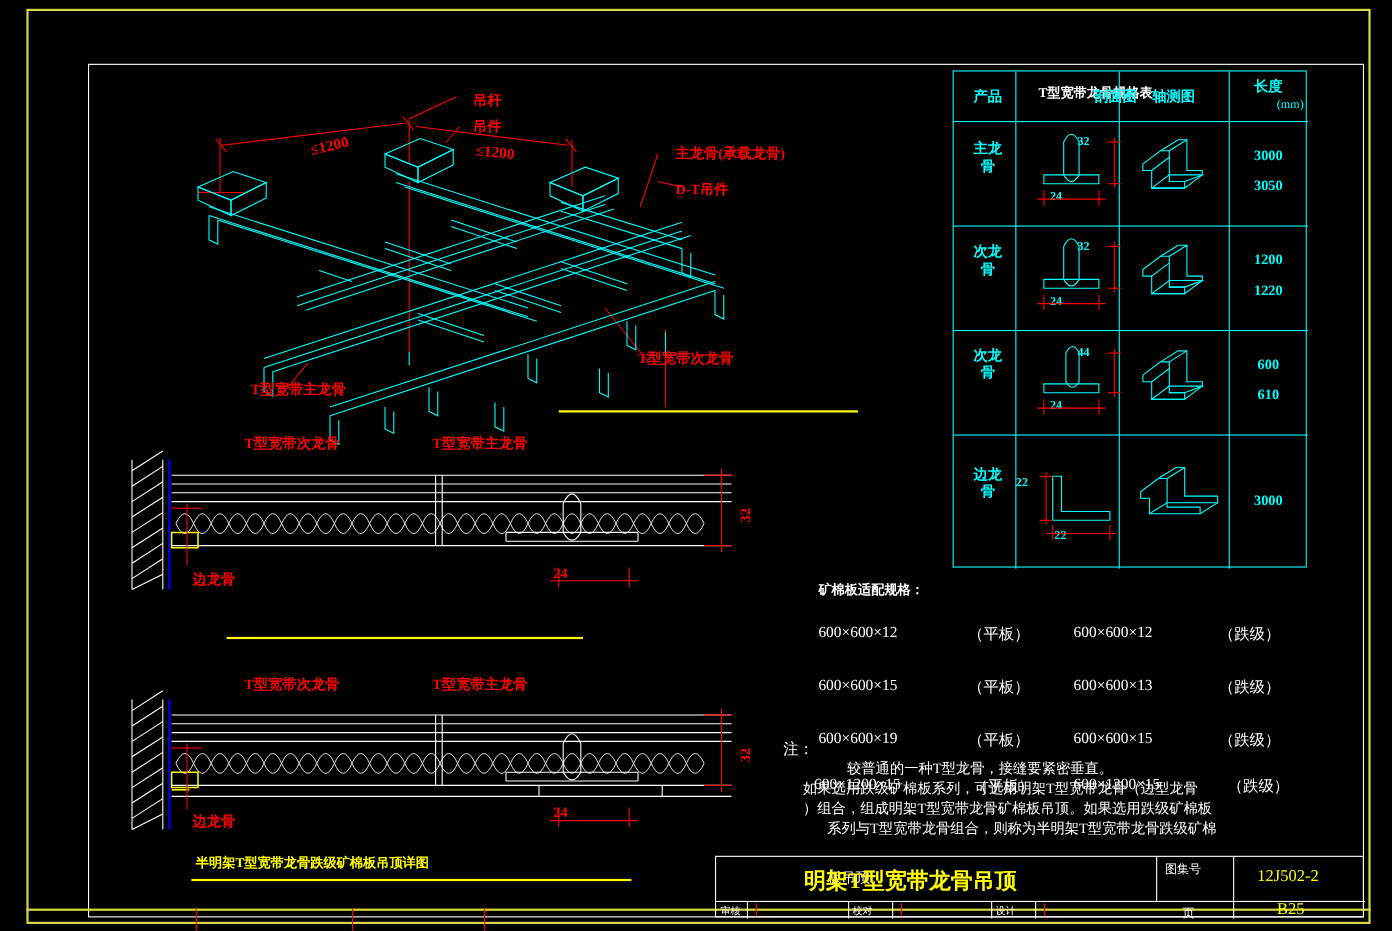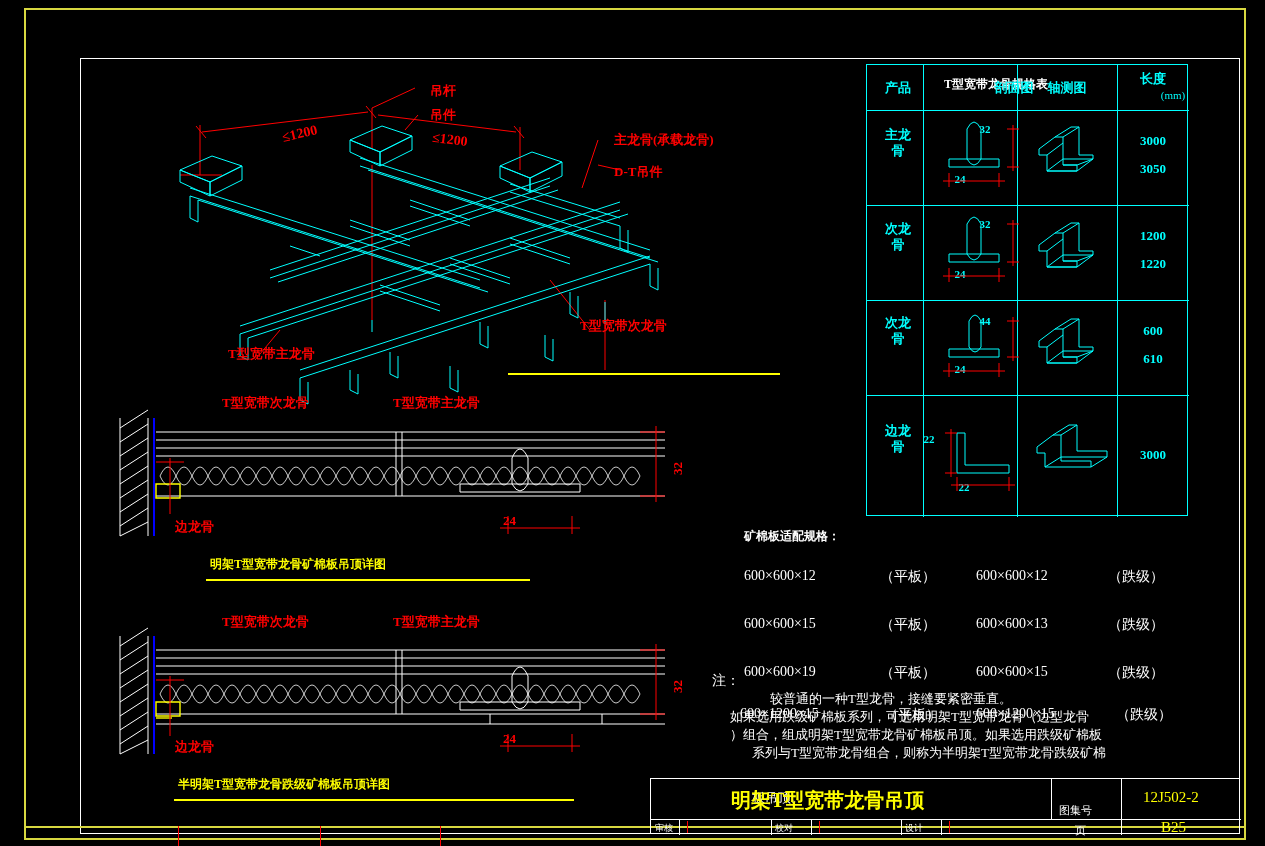--- a/index.html
+++ b/index.html
@@ -197,21 +197,20 @@
       <line x1="520" y1="14" x2="545" y2="14"></line>
       <line x1="520" y1="78" x2="545" y2="78"></line>
       <line x1="536" y1="8" x2="536" y2="84"></line>
     </g>
   </svg>
   <div class="txt s13 rd bold" style="left:222px;top:394px;">T型宽带次龙骨</div>
   <div class="txt s13 rd bold" style="left:393px;top:394px;">T型宽带主龙骨</div>
   <div class="txt s13 rd bold" style="left:175px;top:518px;">边龙骨</div>
   <div class="txt s13 rd bold" style="left:503px;top:513px;">24</div>
   <div class="txt s13 rd bold rot90" style="left:670px;top:475px;">32</div>
-  <div class="txt s17 ye bold" style="left:210px;top:556px;">明架T型宽带龙骨矿棉板吊顶详图</div>
   <div class="b" style="left:206px;top:579px;width:324px;height:0;border-top:2px solid #ffff00;"></div>
 
   <svg width="560" height="150" style="left:120px;top:636px;">
     <g stroke="#ffffff" stroke-width="1">
       <line x1="0" y1="0" x2="0" y2="118"></line>
       <line x1="28" y1="0" x2="28" y2="118"></line>
       <line x1="0" y1="10" x2="28" y2="-8"></line>
       <line x1="0" y1="24" x2="28" y2="6"></line>
       <line x1="0" y1="38" x2="28" y2="20"></line>
       <line x1="0" y1="52" x2="28" y2="34"></line>
@@ -434,21 +433,21 @@
     <div class="hl" style="top:40px;"></div>
     <div class="vl" style="left:400px;top:0;height:40px;"></div>
     <div class="vl" style="left:470px;top:0;height:56px;"></div>
     <div class="vl" style="left:28px;top:40px;height:16px;"></div>
     <div class="vl" style="left:120px;top:40px;height:16px;"></div>
     <div class="vl" style="left:160px;top:40px;height:16px;"></div>
     <div class="vl" style="left:250px;top:40px;height:16px;"></div>
     <div class="vl" style="left:290px;top:40px;height:16px;"></div>
 
     <div class="ttxt s20 bold" style="left:80px;top:8px;">明架T型宽带龙骨吊顶</div>
-    <div class="ttxt s11" style="left:408px;top:24px;color:#ffffff;">图集号</div>
+    <div class="ttxt s11" style="left:408px;top:4px;color:#ffffff;">图集号</div>
     <div class="ttxt s15" style="left:492px;top:10px;">12J502-2</div>
     <div class="ttxt s11" style="left:424px;top:44px;color:#ffffff;">页</div>
     <div class="ttxt s15" style="left:510px;top:40px;">B25</div>
 
     <div class="ttxt s9" style="left:4px;top:43px;color:#ffffff;">审核</div>
     <div class="ttxt s9" style="left:124px;top:43px;color:#ffffff;">校对</div>
     <div class="ttxt s9" style="left:254px;top:43px;color:#ffffff;">设计</div>
 
     <div class="b" style="left:36px;top:42px;width:0;height:12px;border-left:1px solid #ff0000;"></div>
     <div class="b" style="left:168px;top:42px;width:0;height:12px;border-left:1px solid #ff0000;"></div>

